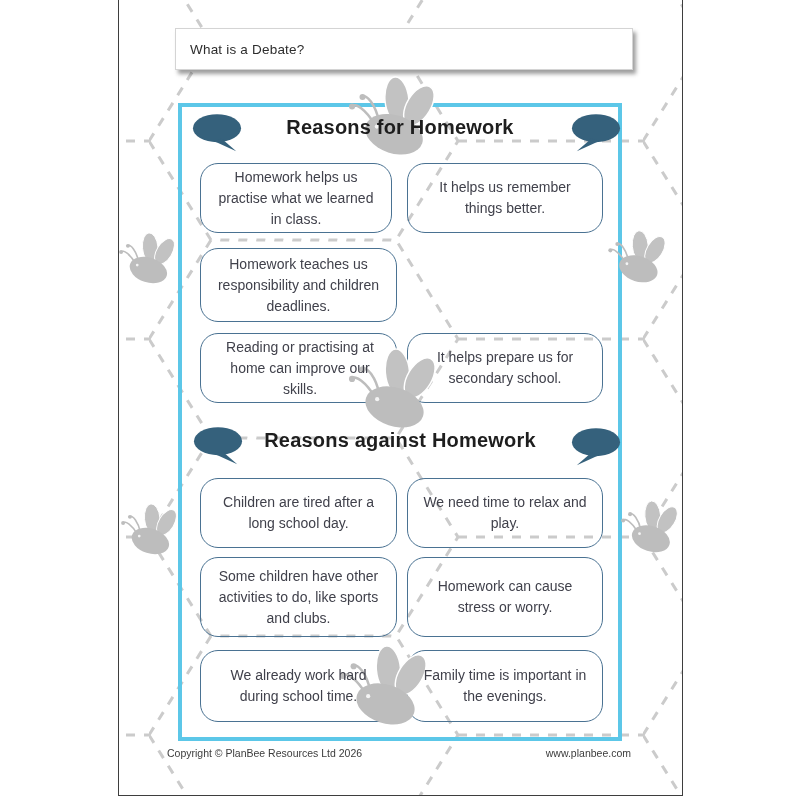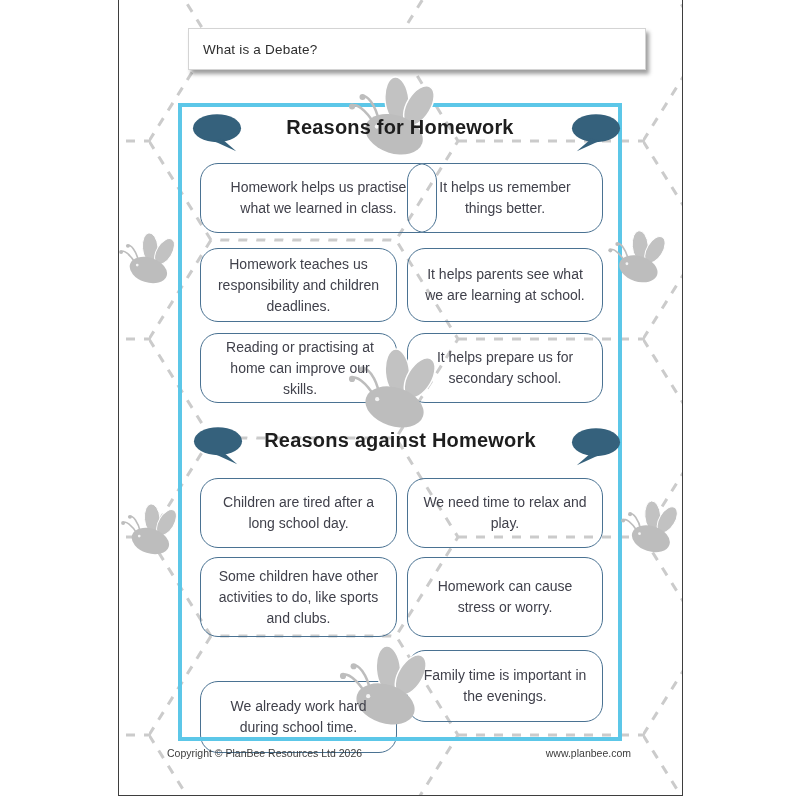--- a/index.html
+++ b/index.html
@@ -11,21 +11,21 @@
     position:absolute;left:118px;top:-6px;width:565px;height:802px;
     border:1px solid #3e3e3e;background:#ffffff;box-sizing:border-box;z-index:0;
   }
   .pattern-svg{position:absolute;left:119px;top:-5px;z-index:0;}
   .header-bar{
     position:absolute;left:175px;top:28px;width:458px;height:42px;box-sizing:border-box;
     background:#ffffff;border:1px solid #d4d4d4;
     box-shadow:3px 4px 4px rgba(0,0,0,0.38);
     display:flex;align-items:center;justify-content:space-between;
     padding:0 26px 0 14px;z-index:2;
-    font-size:13.5px;color:#2d2d2d;letter-spacing:0.2px;margin-left:13px;
+    font-size:13.5px;color:#2d2d2d;letter-spacing:0.2px;
   }
   .content-box{
     position:absolute;left:178px;top:103px;width:444px;height:638px;box-sizing:border-box;
     border:4px solid #5cc7e8;background:transparent;z-index:1;
   }
   .section-heading{
     position:absolute;left:178px;width:444px;text-align:center;
     font-size:20px;font-weight:700;color:#1e1e1e;z-index:6;letter-spacing:0.2px;
   }
   .bubble{position:absolute;width:50px;height:40px;z-index:4;}
@@ -87,31 +87,28 @@
   <div class="content-box"></div>
 
   <svg class="bubble" style="left:192px;top:113px;">
       <use href="#bubble-left"></use>
     </svg>
   <div class="section-heading" style="top:116px;">Reasons for Homework</div>
   <svg class="bubble" style="left:571px;top:113px;">
       <use href="#bubble-right"></use>
     </svg>
 
-  <div class="card" style="left:200px;top:163px;width:237px;height:70px;">
+  <div class="card" style="left:200px;top:163px;width:192px;height:70px;">
     <span>Homework helps us practise what we learned in class.</span>
   </div>
   <div class="card" style="left:407px;top:163px;width:196px;height:70px;">
     <span>It helps us remember things better.</span>
   </div>
   <div class="card" style="left:200px;top:248px;width:197px;height:74px;">
     <span>Homework teaches us responsibility and children deadlines.</span>
-  </div>
-  <div class="card" style="left:407px;top:248px;width:196px;height:74px;">
-    <span>It helps parents see what we are learning at school.</span>
   </div>
   <div class="card" style="left:200px;top:333px;width:197px;height:70px;padding-left:16px;">
     <span>Reading or practising at home can improve our skills.</span>
   </div>
   <div class="card" style="left:407px;top:333px;width:196px;height:70px;">
     <span>It helps prepare us for secondary school.</span>
   </div>
 
   <svg class="bubble" style="left:193px;top:426px;">
       <use href="#bubble-left"></use>
@@ -126,21 +123,21 @@
   </div>
   <div class="card" style="left:407px;top:478px;width:196px;height:70px;">
     <span>We need time to relax and play.</span>
   </div>
   <div class="card" style="left:200px;top:557px;width:197px;height:80px;">
     <span>Some children have other activities to do, like sports and clubs.</span>
   </div>
   <div class="card" style="left:407px;top:557px;width:196px;height:80px;">
     <span>Homework can cause stress or worry.</span>
   </div>
-  <div class="card" style="left:200px;top:650px;width:197px;height:72px;margin-top:31px;">
+  <div class="card" style="left:200px;top:650px;width:197px;height:72px;">
     <span>We already work hard during school time.</span>
   </div>
   <div class="card" style="left:407px;top:650px;width:196px;height:72px;">
     <span>Family time is important in the evenings.</span>
   </div>
 
   <svg class="bee" style="left:347px;top:76px;" width="96" height="84">
       <use href="#bee-shape"></use>
     </svg>
   <svg class="bee" style="left:118px;top:232px;" width="62" height="55">

